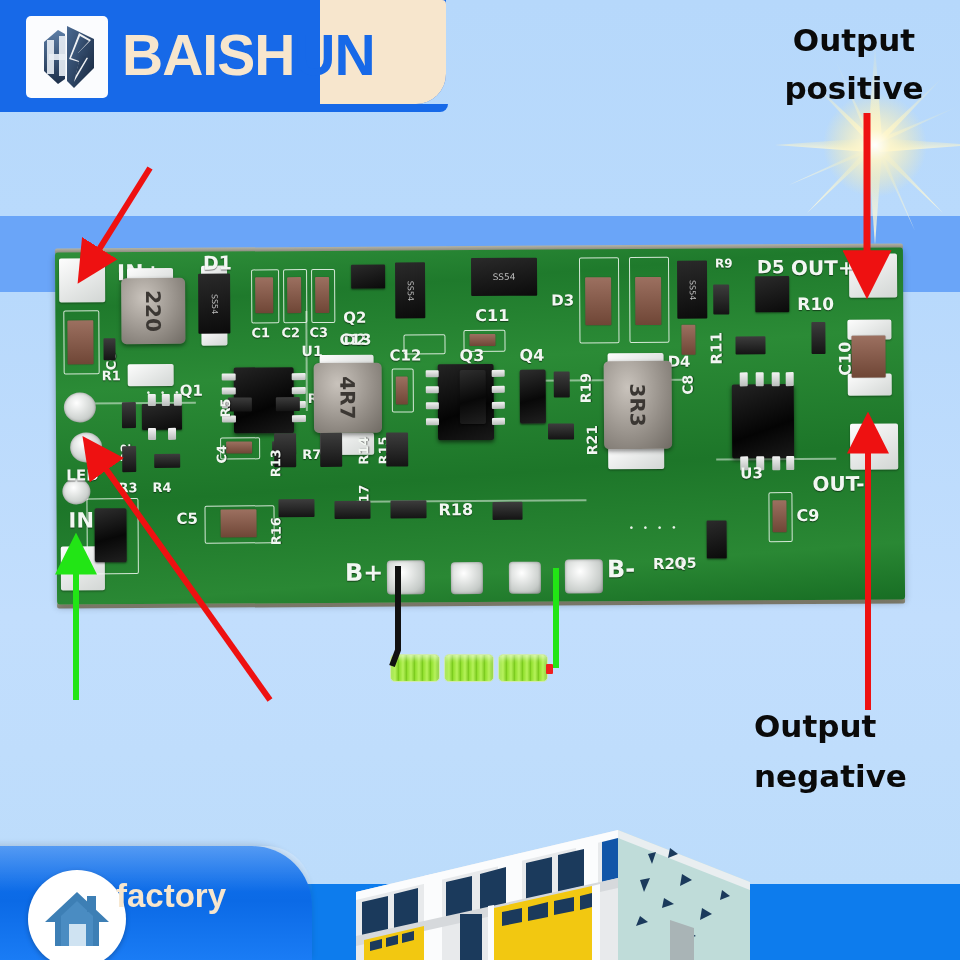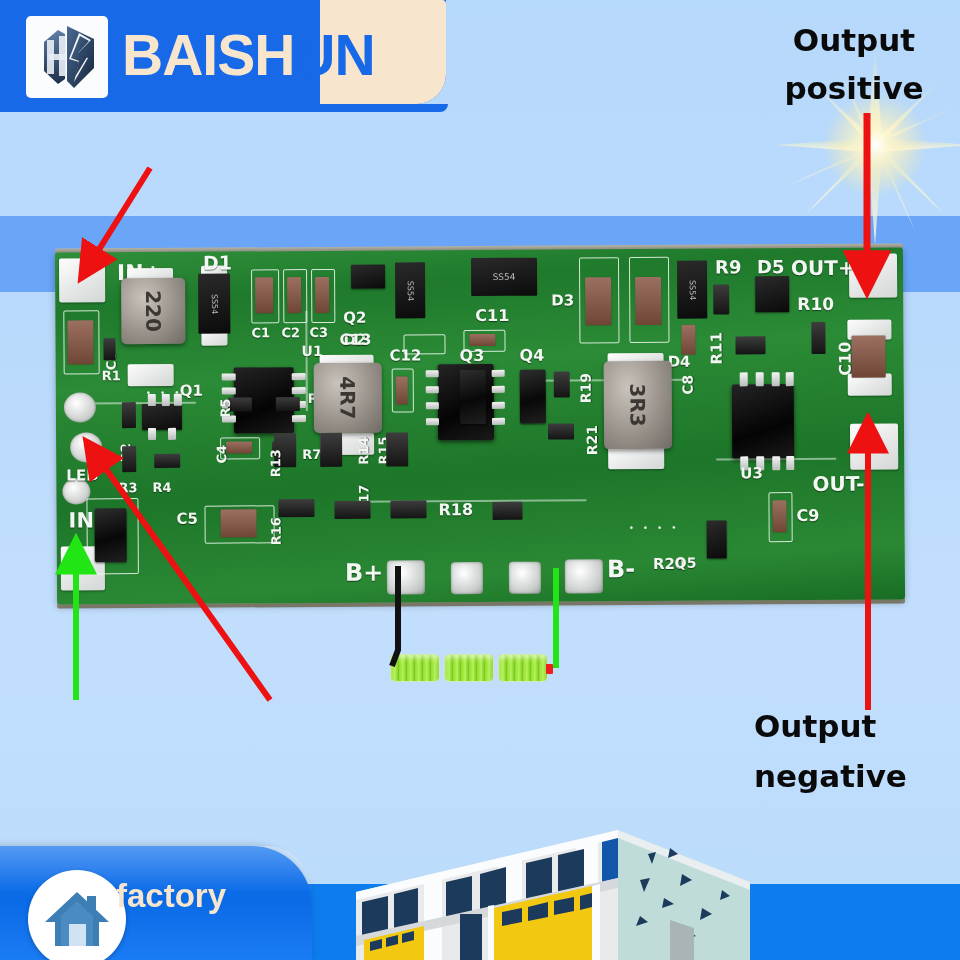--- a/index.html
+++ b/index.html
@@ -326,21 +326,21 @@
 
       <div class="silk" style="left:404px;top:96px;font-size:16px;">Q3</div>
       <div class="smd-blk" style="left:404px;top:120px;width:26px;height:54px;"></div>
       <div class="silk" style="left:464px;top:96px;font-size:16px;">Q4</div>
       <div class="smd-blk" style="left:464px;top:120px;width:26px;height:54px;"></div>
 
       <div class="dots" style="left:572px;top:274px;">• • • •</div>
       <div class="silk" style="left:618px;top:306px;font-size:14px;">Q5</div>
       <div class="sot" style="left:650px;top:272px;width:20px;height:38px;"></div>
 
-      <div class="silk" style="left:660px;top:8px;font-size:18px;">R9</div>
+      <div class="silk" style="left:660px;top:8px;font-size:12px;">R9</div>
       <div class="smd-res" style="left:658px;top:36px;width:16px;height:30px;"></div>
       <div class="silk" style="left:702px;top:8px;font-size:18px;text-align:center;">D5</div>
       <div class="sot" style="left:700px;top:28px;width:34px;height:36px;"></div>
       <div class="silk" style="left:742px;top:46px;font-size:17px;">R10</div>
       <div class="smd-res" style="left:756px;top:74px;width:14px;height:32px;"></div>
       <div class="silk v" style="left:652px;top:116px;font-size:15px;">R11</div>
       <div class="smd-cap" style="left:626px;top:76px;width:14px;height:30px;"></div>
       <div class="silk v" style="left:624px;top:146px;font-size:14px;">C8</div>
       <div class="smd-res" style="left:680px;top:88px;width:30px;height:18px;"></div>
 

